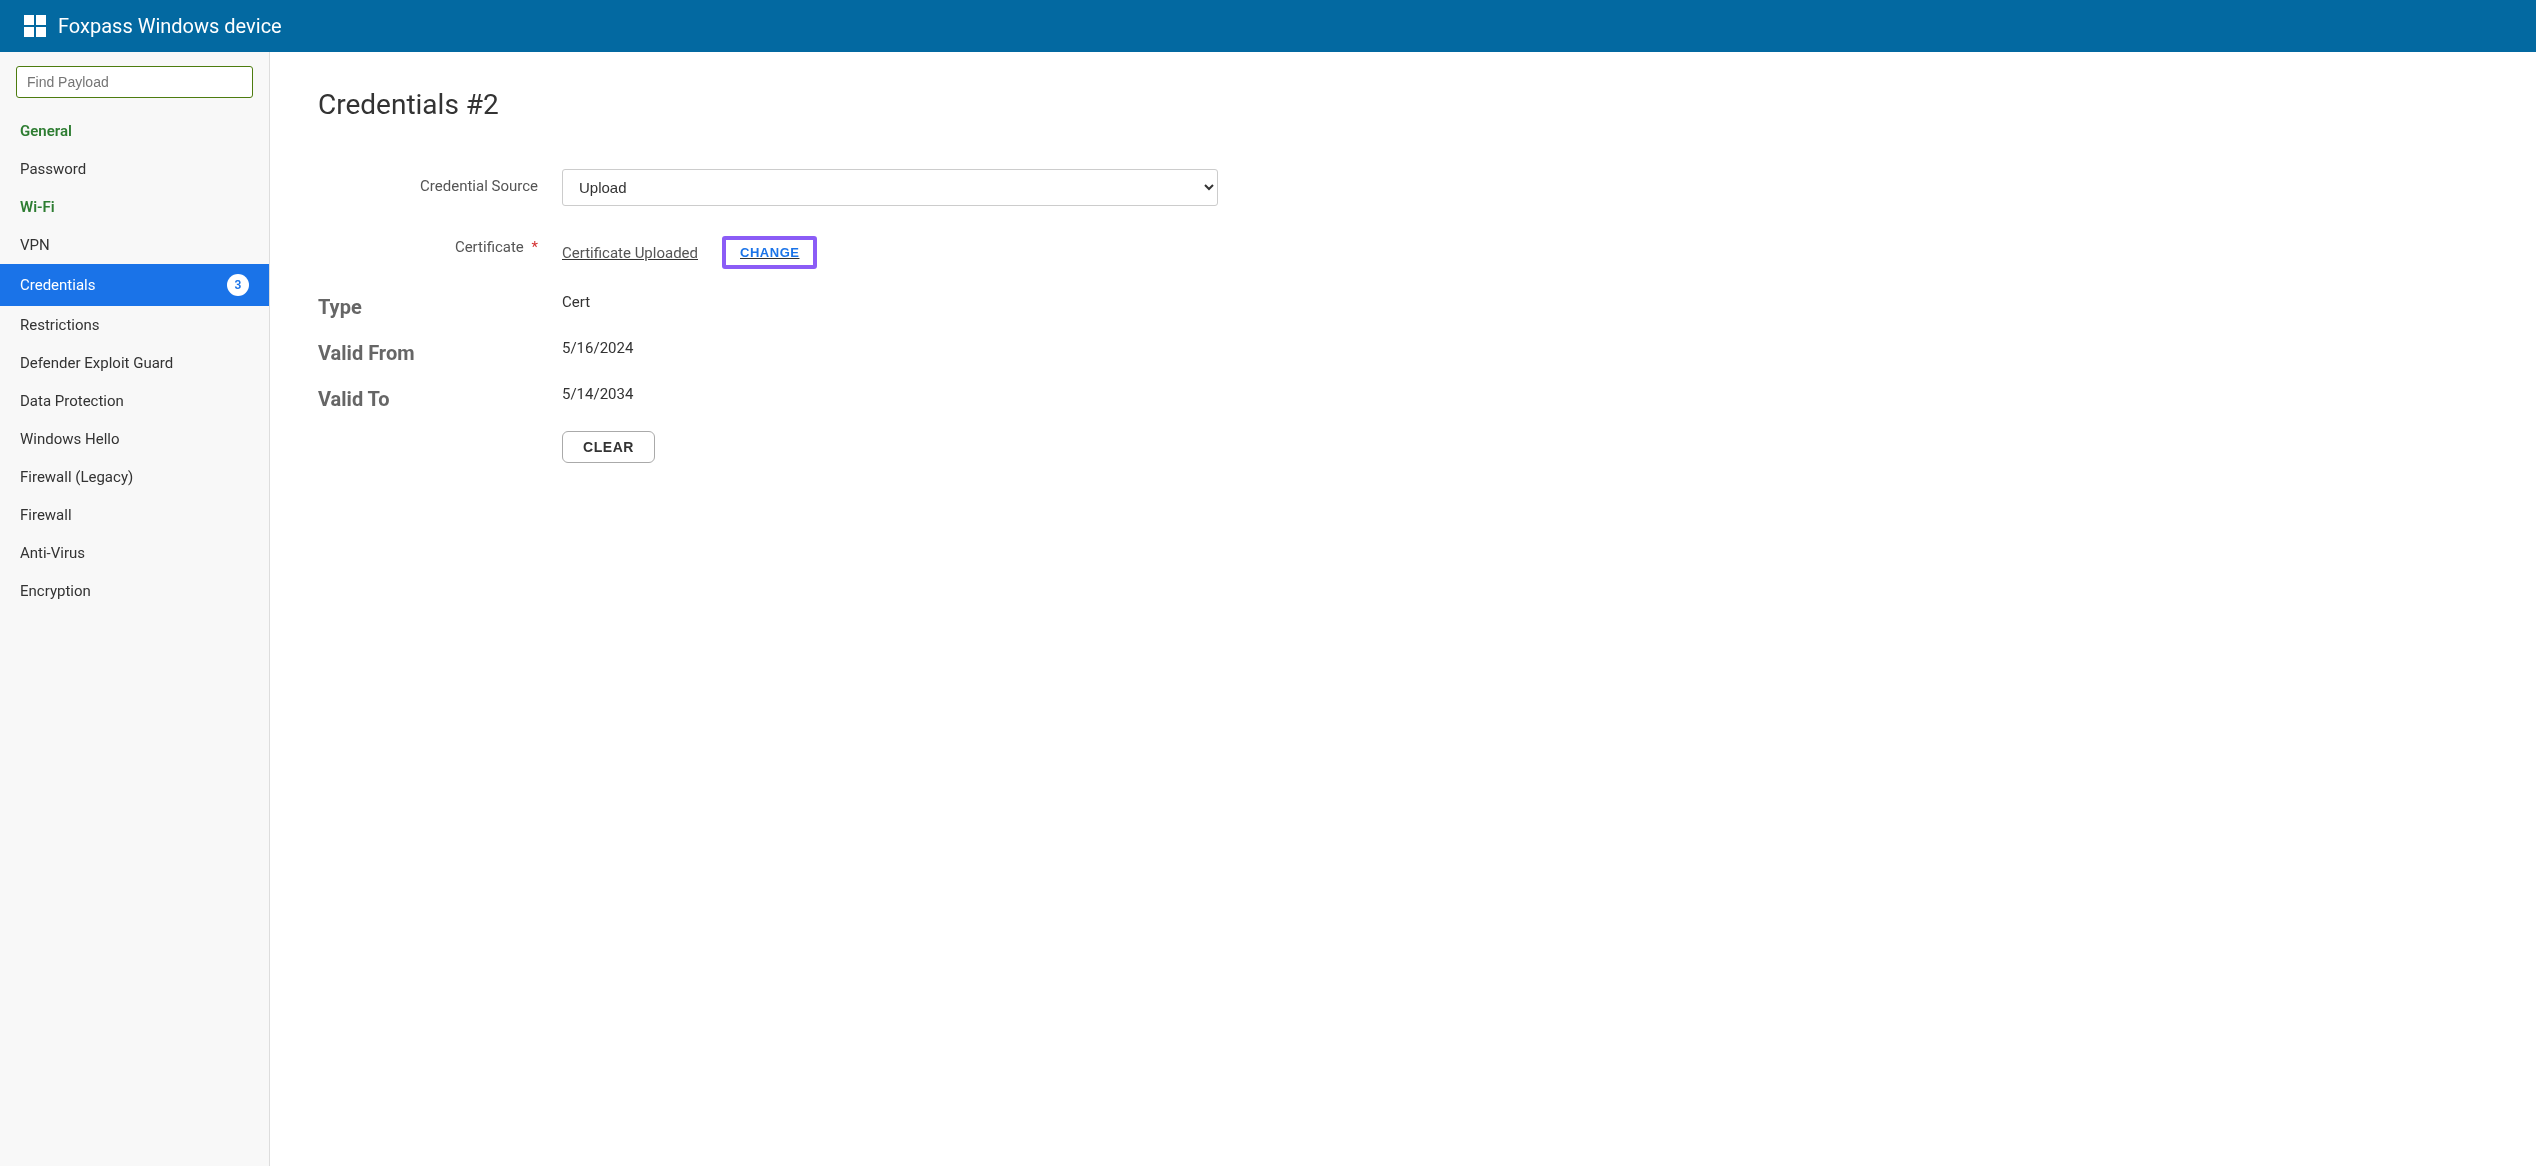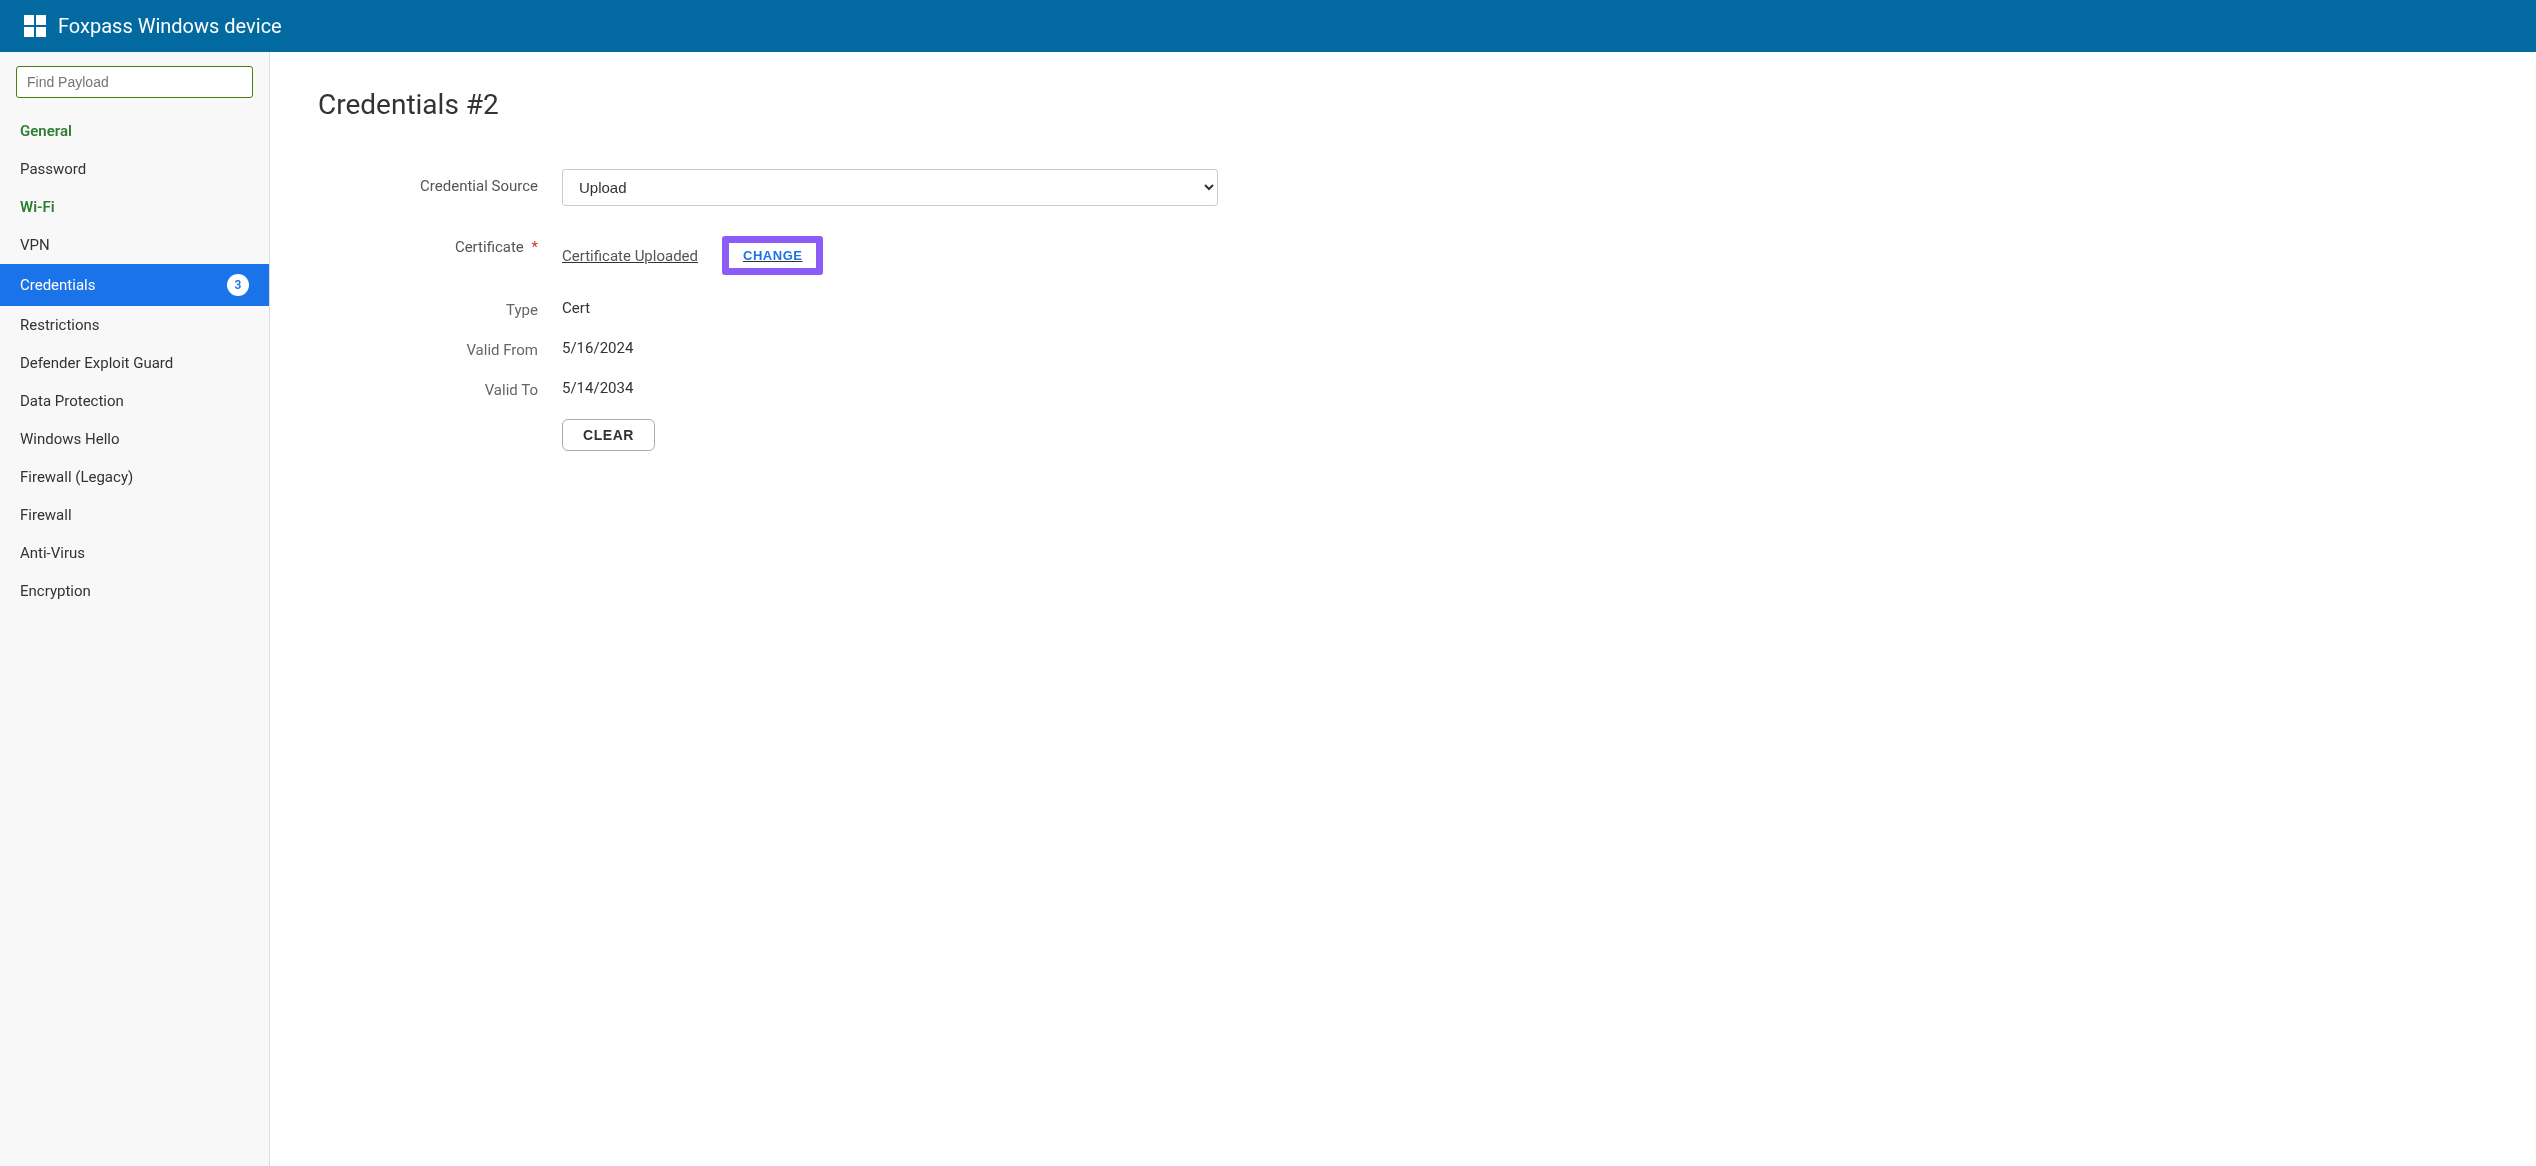--- a/index.html
+++ b/index.html
@@ -143,42 +143,43 @@
       align-items: center;
       gap: 24px;
       padding-top: 6px;
     }
     .cert-uploaded-text {
       font-size: 15px;
       color: #555;
     }
     .change-btn {
       padding: 5px 14px;
-      border: 7px solid #8b5cf6;
+      border: 4px solid #8b5cf6;
       border-radius: 3px;
       background: #fff;
       color: #1a73e8;
       font-size: 13px;
       font-weight: 600;
       letter-spacing: 0.04em;
       cursor: pointer;
       text-transform: uppercase;
     }
     .cert-detail-row {
       display: flex;
       margin-bottom: 20px;
       gap: 24px;
     }
     .cert-detail-label {
       width: 220px;
       flex-shrink: 0;
-      text-align: right;
+      text-align: left;
       color: #666;
-      font-size: 15px;
+      font-size: 20px;
       padding-top: 2px;
+      font-weight: bold;
     }
     .cert-detail-value {
       font-size: 15px;
       color: #333;
       word-break: break-all;
     }
     .clear-btn {
       padding: 7px 20px;
       border: 1px solid #aaa;
       border-radius: 6px;

